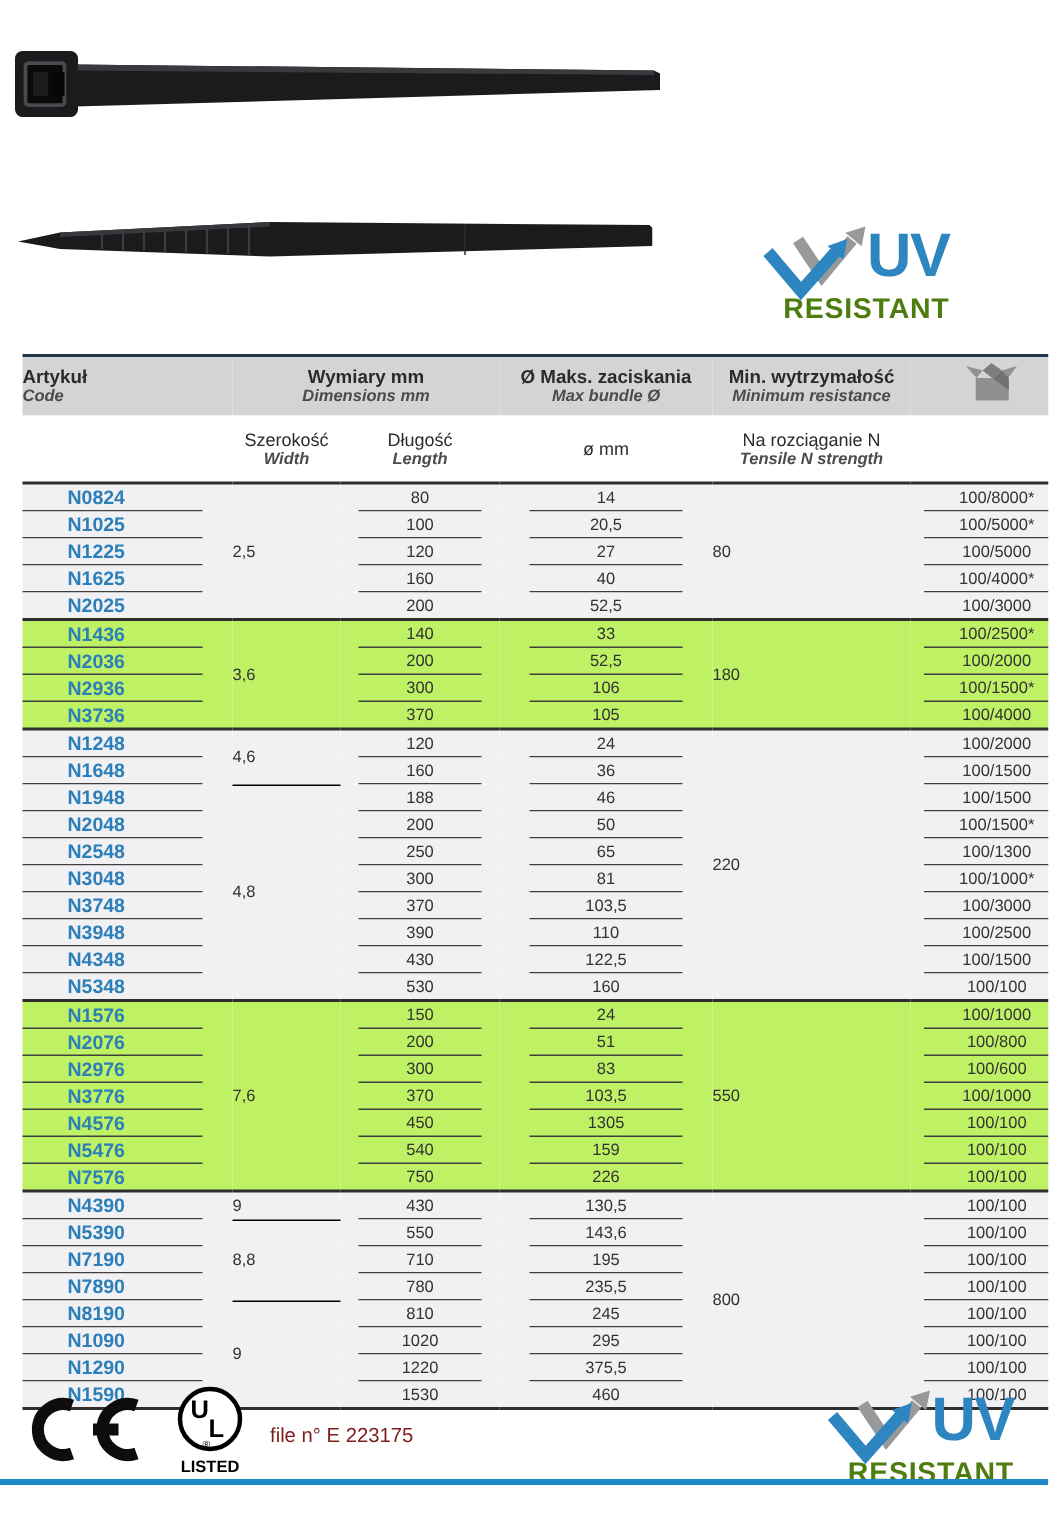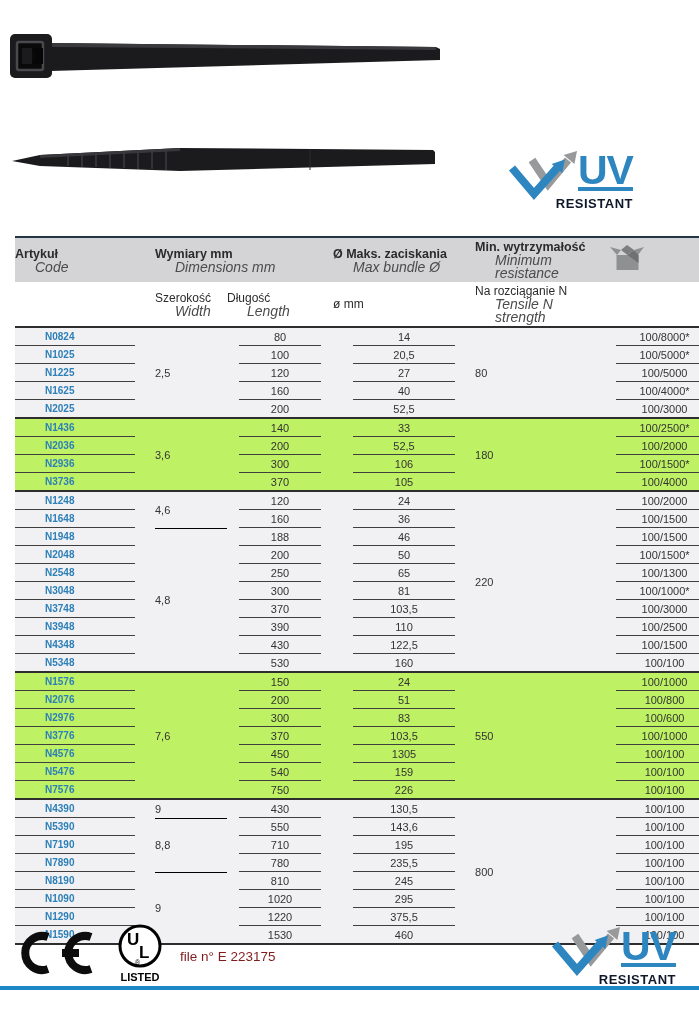--- a/index.html
+++ b/index.html
@@ -9,43 +9,43 @@
   
   .photo{position:absolute;left:10px;}
   #tie1{top:30px;}
   #tie2{top:144px;}
   #uv-top{position:absolute;left:508px;top:150px;}
   #uv-bottom{position:absolute;left:551px;top:925px;}
 
   
   .uv-logo{display:flex;flex-direction:column;align-items:flex-end;}
   .uv-row{display:flex;align-items:flex-start;}
-  .uv-text{font-weight:bold;font-size:41px;line-height:40px;color:#2e86c1;letter-spacing:-1px;text-decoration:underline;}
-  .uv-resistant{font-weight:bold;font-size:13px;color:#0f172a;letter-spacing:0.5px;margin-top:-2px;text-align:right;}
+  .uv-text{font-weight:bold;font-size:41px;line-height:40px;color:#2e86c1;letter-spacing:-1px;}
+  .uv-resistant{font-weight:bold;font-size:19px;color:#4d7c0f;letter-spacing:0.5px;margin-top:-2px;text-align:right;}
 
   
   .table-wrap{position:absolute;left:15px;top:236px;width:699px;border-top:2px solid #233648;}
   table{width:699px;border-collapse:collapse;table-layout:fixed;}
   thead tr.hdr th{background:#d4d4d6;height:33px;vertical-align:middle;padding:2px 0;}
   thead tr.sub th{background:#ffffff;height:40px;vertical-align:middle;border-bottom:2px solid #2e2e2e;padding:2px 0;}
   th{font-weight:normal;}
   .pl{display:block;font-size:12.5px;font-weight:bold;color:#2b2b2b;line-height:14px;}
   .pl2{display:block;font-size:12px;font-weight:normal;color:#2b2b2b;line-height:14px;}
-  .en{display:block;font-size:14px;font-style:italic;color:#4b4b4b;line-height:13px;font-weight:normal;margin-left:20px;}
+  .en{display:block;font-size:11px;font-style:italic;color:#4b4b4b;line-height:13px;font-weight:bold;}
   th.h-code{text-align:left;padding-left:13px;}
-  th.h-center{text-align:left;}
+  th.h-center{text-align:center;}
 
   td{height:17px;padding:0;font-size:11px;color:#333;vertical-align:middle;}
   .u{display:flex;align-items:center;justify-content:center;height:17px;line-height:16px;}
   tr:not(.group-end) .u{border-bottom:1px solid #3f3f3f;}
   .c-code .u{justify-content:flex-start;padding-left:30px;margin-right:20px;}
   .c-len .u{margin:0 12px;}
   .c-dia .u{margin:0 20px;}
   .c-pack .u{margin-left:9px;margin-right:1px;}
-  .code-text{font-weight:bold;color:#2c7fb8;font-size:10px;}
+  .code-text{font-weight:bold;color:#2c7fb8;font-size:13px;}
   .c-width,.c-ten{text-align:left;font-size:11px;color:#333;}
   tr.g-gray td{background:#f1f1f3;}
   tr.g-white td{background:#bef264;}
   tr.group-end td{border-bottom:2px solid #2e2e2e;}
   td.cell-end{border-bottom:2px solid #2e2e2e;}
   td.w-start{border-top:1px solid #000000;}
 
   
   #footer{position:absolute;left:0;top:901px;width:699px;height:121px;}
   #ce-mark{position:absolute;left:15px;top:30px;}

